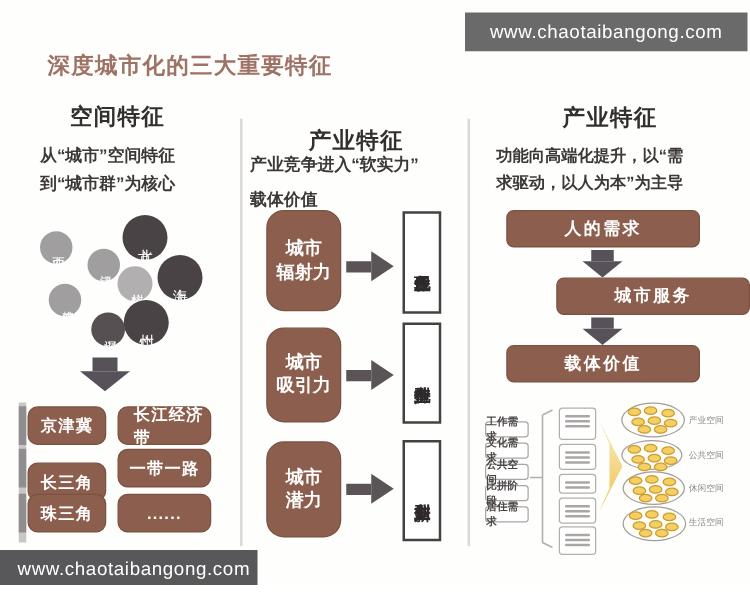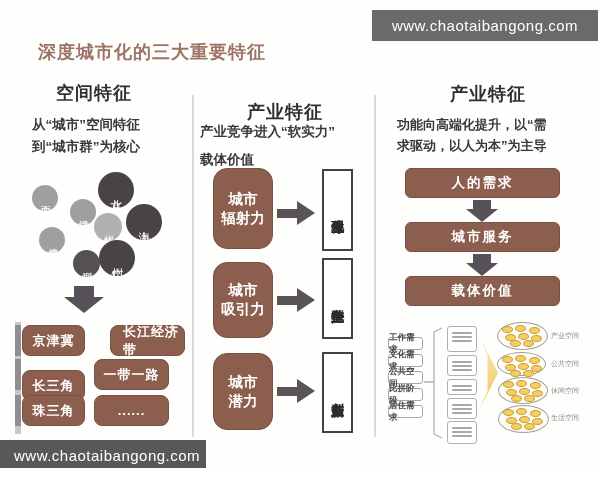--- a/index.html
+++ b/index.html
@@ -53,21 +53,21 @@
 
   
   .strip { position:absolute; left:15px; top:322px; width:6px; height:112px; background:#c8c6c6; }
   .strip-seg { position:absolute; left:15px; width:6px; height:31px; background:#8f8d8d; }
 
   
   .rbox { position:absolute; background:#8c5e4e; border:1px solid #7b5142; border-radius:8px;
           color:#fff; font-size:13px; font-weight:bold; display:flex; align-items:center;
           justify-content:center; letter-spacing:1px; }
   .r-1 { left:22px; top:325px; width:63px; height:31px; }
-  .r-2 { left:110px; top:325px; width:75px; height:31px;padding-left:12px; }
+  .r-2 { left:94px; top:325px; width:75px; height:31px;padding-left:12px; }
   .r-3 { left:22px; top:370px; width:63px; height:31px; }
   .r-4 { left:94px; top:359px; width:75px; height:31px; }
   .r-5 { left:22px; top:395px; width:63px; height:31px; }
   .r-6 { left:94px; top:395px; width:75px; height:31px; }
 
   
   .mbox { position:absolute; left:213px; width:60px; background:#8c5e4e; border:1px solid #7b5142;
           border-radius:14px; color:#fff; font-weight:bold; font-size:14.5px; display:flex;
           flex-direction:column; align-items:center; justify-content:center; line-height:1.3;
           text-align:center; }
@@ -81,21 +81,21 @@
   .vbox { position:absolute; left:322px; width:31px; background:#fff; border:2px solid #454142;
           color:#2e2a2b; font-size:13px; font-weight:bold; display:flex; align-items:center;
           justify-content:center; }
   .v-1 { top:169px; height:82px; } .v-2 { top:258px; height:81px; } .v-3 { top:352px; height:81px; }
 
   
   .fbox { position:absolute; left:405px; width:155px; height:30px; background:#8c5e4e;
           border:1px solid #7b5142; border-radius:6px; color:#fff; font-size:13.5px;
           font-weight:bold; display:flex; align-items:center; justify-content:center;
           letter-spacing:2px; }
-  .f-1 { top:168px; } .f-2 { top:222px; } .f-3 { top:276px; }
+  .f-1 { top:168px; } .f-2 { top:222px;margin-left:40px; } .f-3 { top:276px; }
   .fdarrow .stem { width:18px; height:9px; background:#57525a; margin:0 auto; }
   .fdarrow .head { width:0; height:0; border-left:16px solid transparent;
                    border-right:16px solid transparent; border-top:13px solid #57525a; }
   .fd-1 { left:466px; top:200px; } .fd-2 { left:466px; top:254px; }
 
   
   .need { position:absolute; left:388px; width:35px; height:13px; background:#fff;
           border:1px solid #a9a5a3; border-radius:3px; color:#4a4645; font-size:8.5px;
           font-weight:bold; display:flex; align-items:center; justify-content:center; }
   .n-1 { top:337px; } .n-2 { top:354px; } .n-3 { top:371px; } .n-4 { top:388px; } .n-5 { top:405px; }

